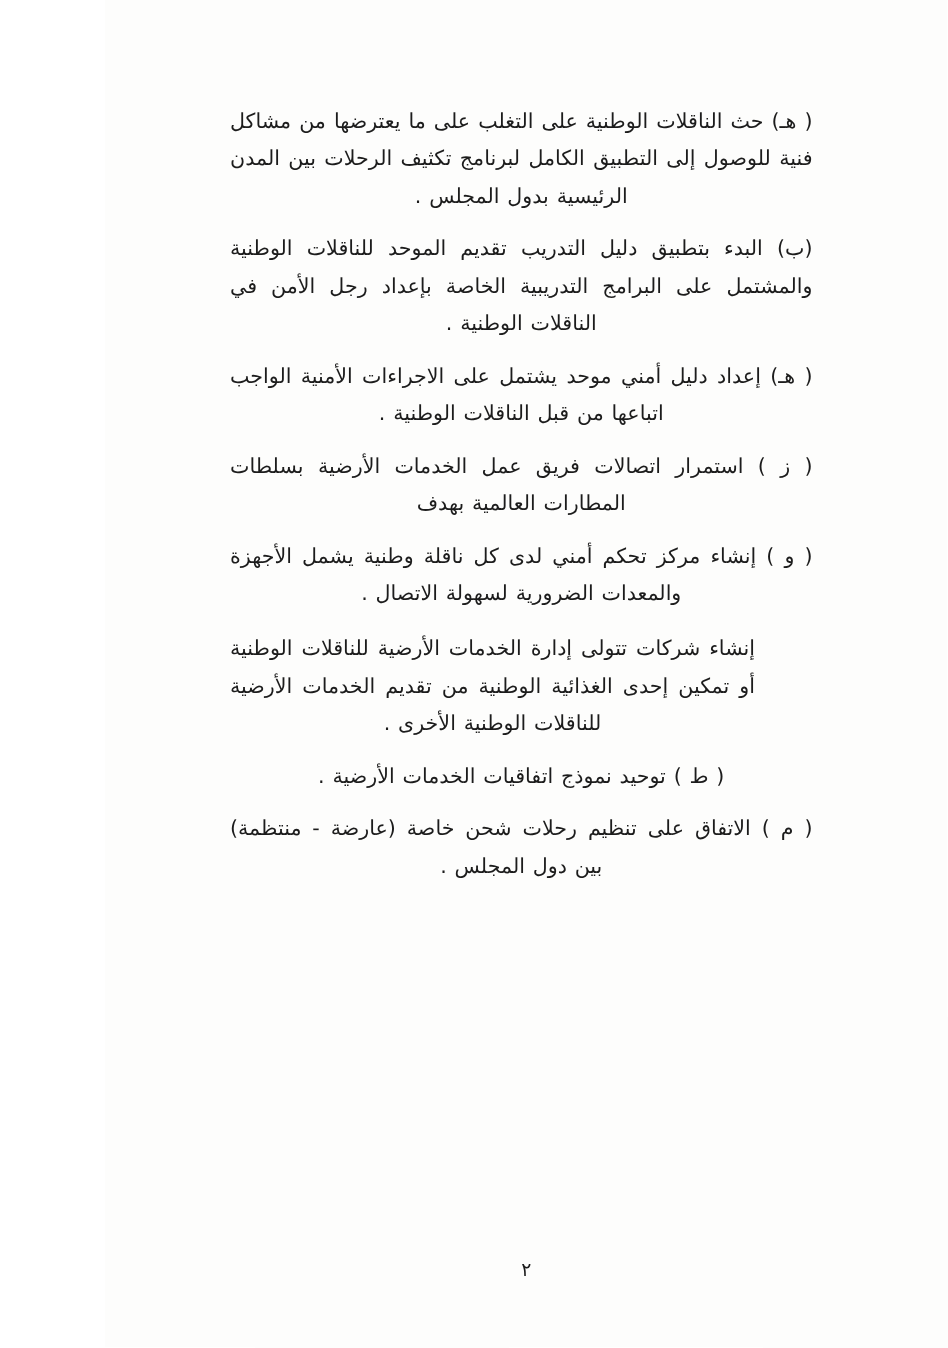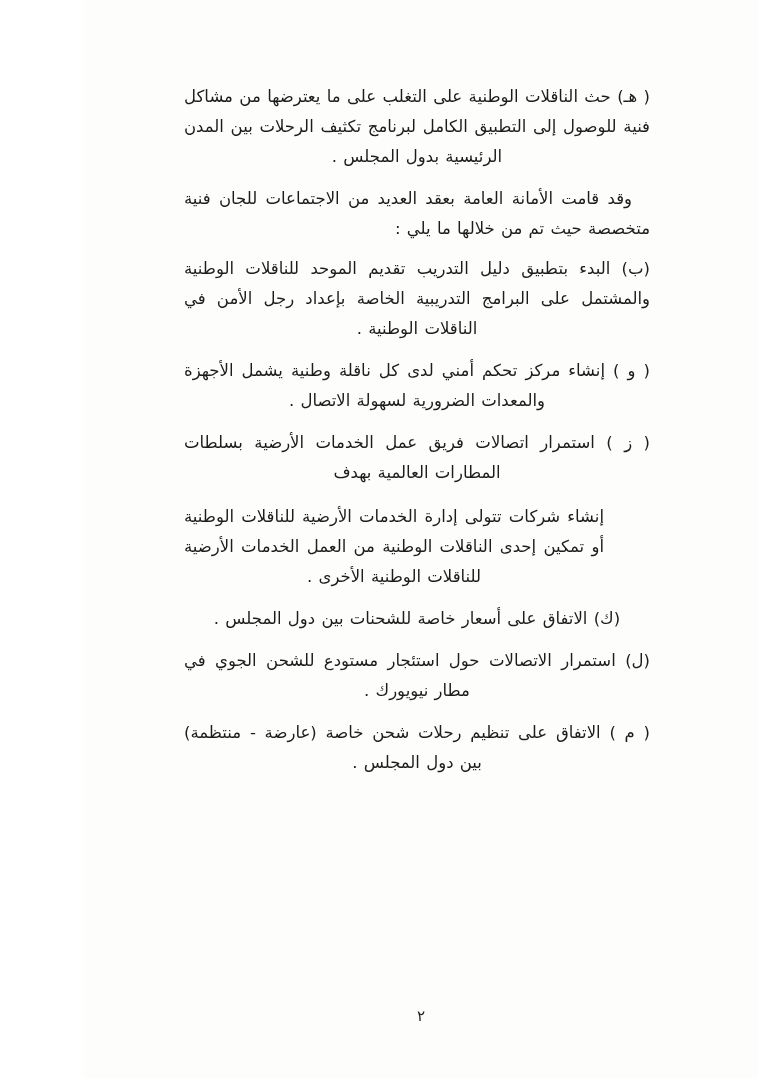--- a/index.html
+++ b/index.html
@@ -44,28 +44,27 @@
     line-height: 24px;
   }
 </style>
 </head>
 <body>
 
 <div class="page">
 
   <p class="item"><span class="lbl">( هـ)</span> <span>حث الناقلات الوطنية على التغلب على ما يعترضها من مشاكل فنية للوصول إلى التطبيق الكامل لبرنامج تكثيف الرحلات بين المدن الرئيسية بدول المجلس .</span></p>
 
-  <p class="intro">وقد قامت الأمانة العامة بعقد العديد من الاجتماعات للجان فنية متخصصة حيث تم من خلالها ما يلي :</p>
 
   <div id="items">
       <p class="item"><span class="lbl">(ب)</span> <span>البدء بتطبيق دليل التدريب تقديم الموحد للناقلات الوطنية والمشتمل على البرامج التدريبية الخاصة بإعداد رجل الأمن في الناقلات الوطنية .</span></p>
+      <p class="item"><span class="lbl">( هـ)</span> <span>إعداد دليل أمني موحد يشتمل على الاجراءات الأمنية الواجب اتباعها من قبل الناقلات الوطنية .</span></p>
+      <p class="item"><span class="lbl">( ز )</span> <span>استمرار اتصالات فريق عمل الخدمات الأرضية بسلطات المطارات العالمية بهدف</span></p>
       <p class="item"><span class="lbl">( و )</span> <span>إنشاء مركز تحكم أمني لدى كل ناقلة وطنية يشمل الأجهزة والمعدات الضرورية لسهولة الاتصال .</span></p>
-      <p class="item"><span class="lbl">( ز )</span> <span>استمرار اتصالات فريق عمل الخدمات الأرضية بسلطات المطارات العالمية بهدف</span></p>
-      <p class="cont">إنشاء شركات تتولى إدارة الخدمات الأرضية للناقلات الوطنية أو تمكين إحدى الناقلات الوطنية من العمل الخدمات الأرضية للناقلات الوطنية الأخرى .</p>
-      <p class="item"><span class="lbl">(ك)</span> <span>الاتفاق على أسعار خاصة للشحنات بين دول المجلس .</span></p>
-      <p class="item"><span class="lbl">(ل)</span> <span>استمرار الاتصالات حول استئجار مستودع للشحن الجوي في مطار نيويورك .</span></p>
+      <p class="cont">إنشاء شركات تتولى إدارة الخدمات الأرضية للناقلات الوطنية أو تمكين إحدى الغذائية الوطنية من تقديم الخدمات الأرضية للناقلات الوطنية الأخرى .</p>
+      <p class="item"><span class="lbl">( ط )</span> <span>توحيد نموذج اتفاقيات الخدمات الأرضية .</span></p>
       <p class="item"><span class="lbl">( م )</span> <span>الاتفاق على تنظيم رحلات شحن خاصة (عارضة - منتظمة) بين دول المجلس .</span></p>
     </div>
 
   <footer>
     <span>٢</span>
   </footer>
 </div>
 
 </body></html>

